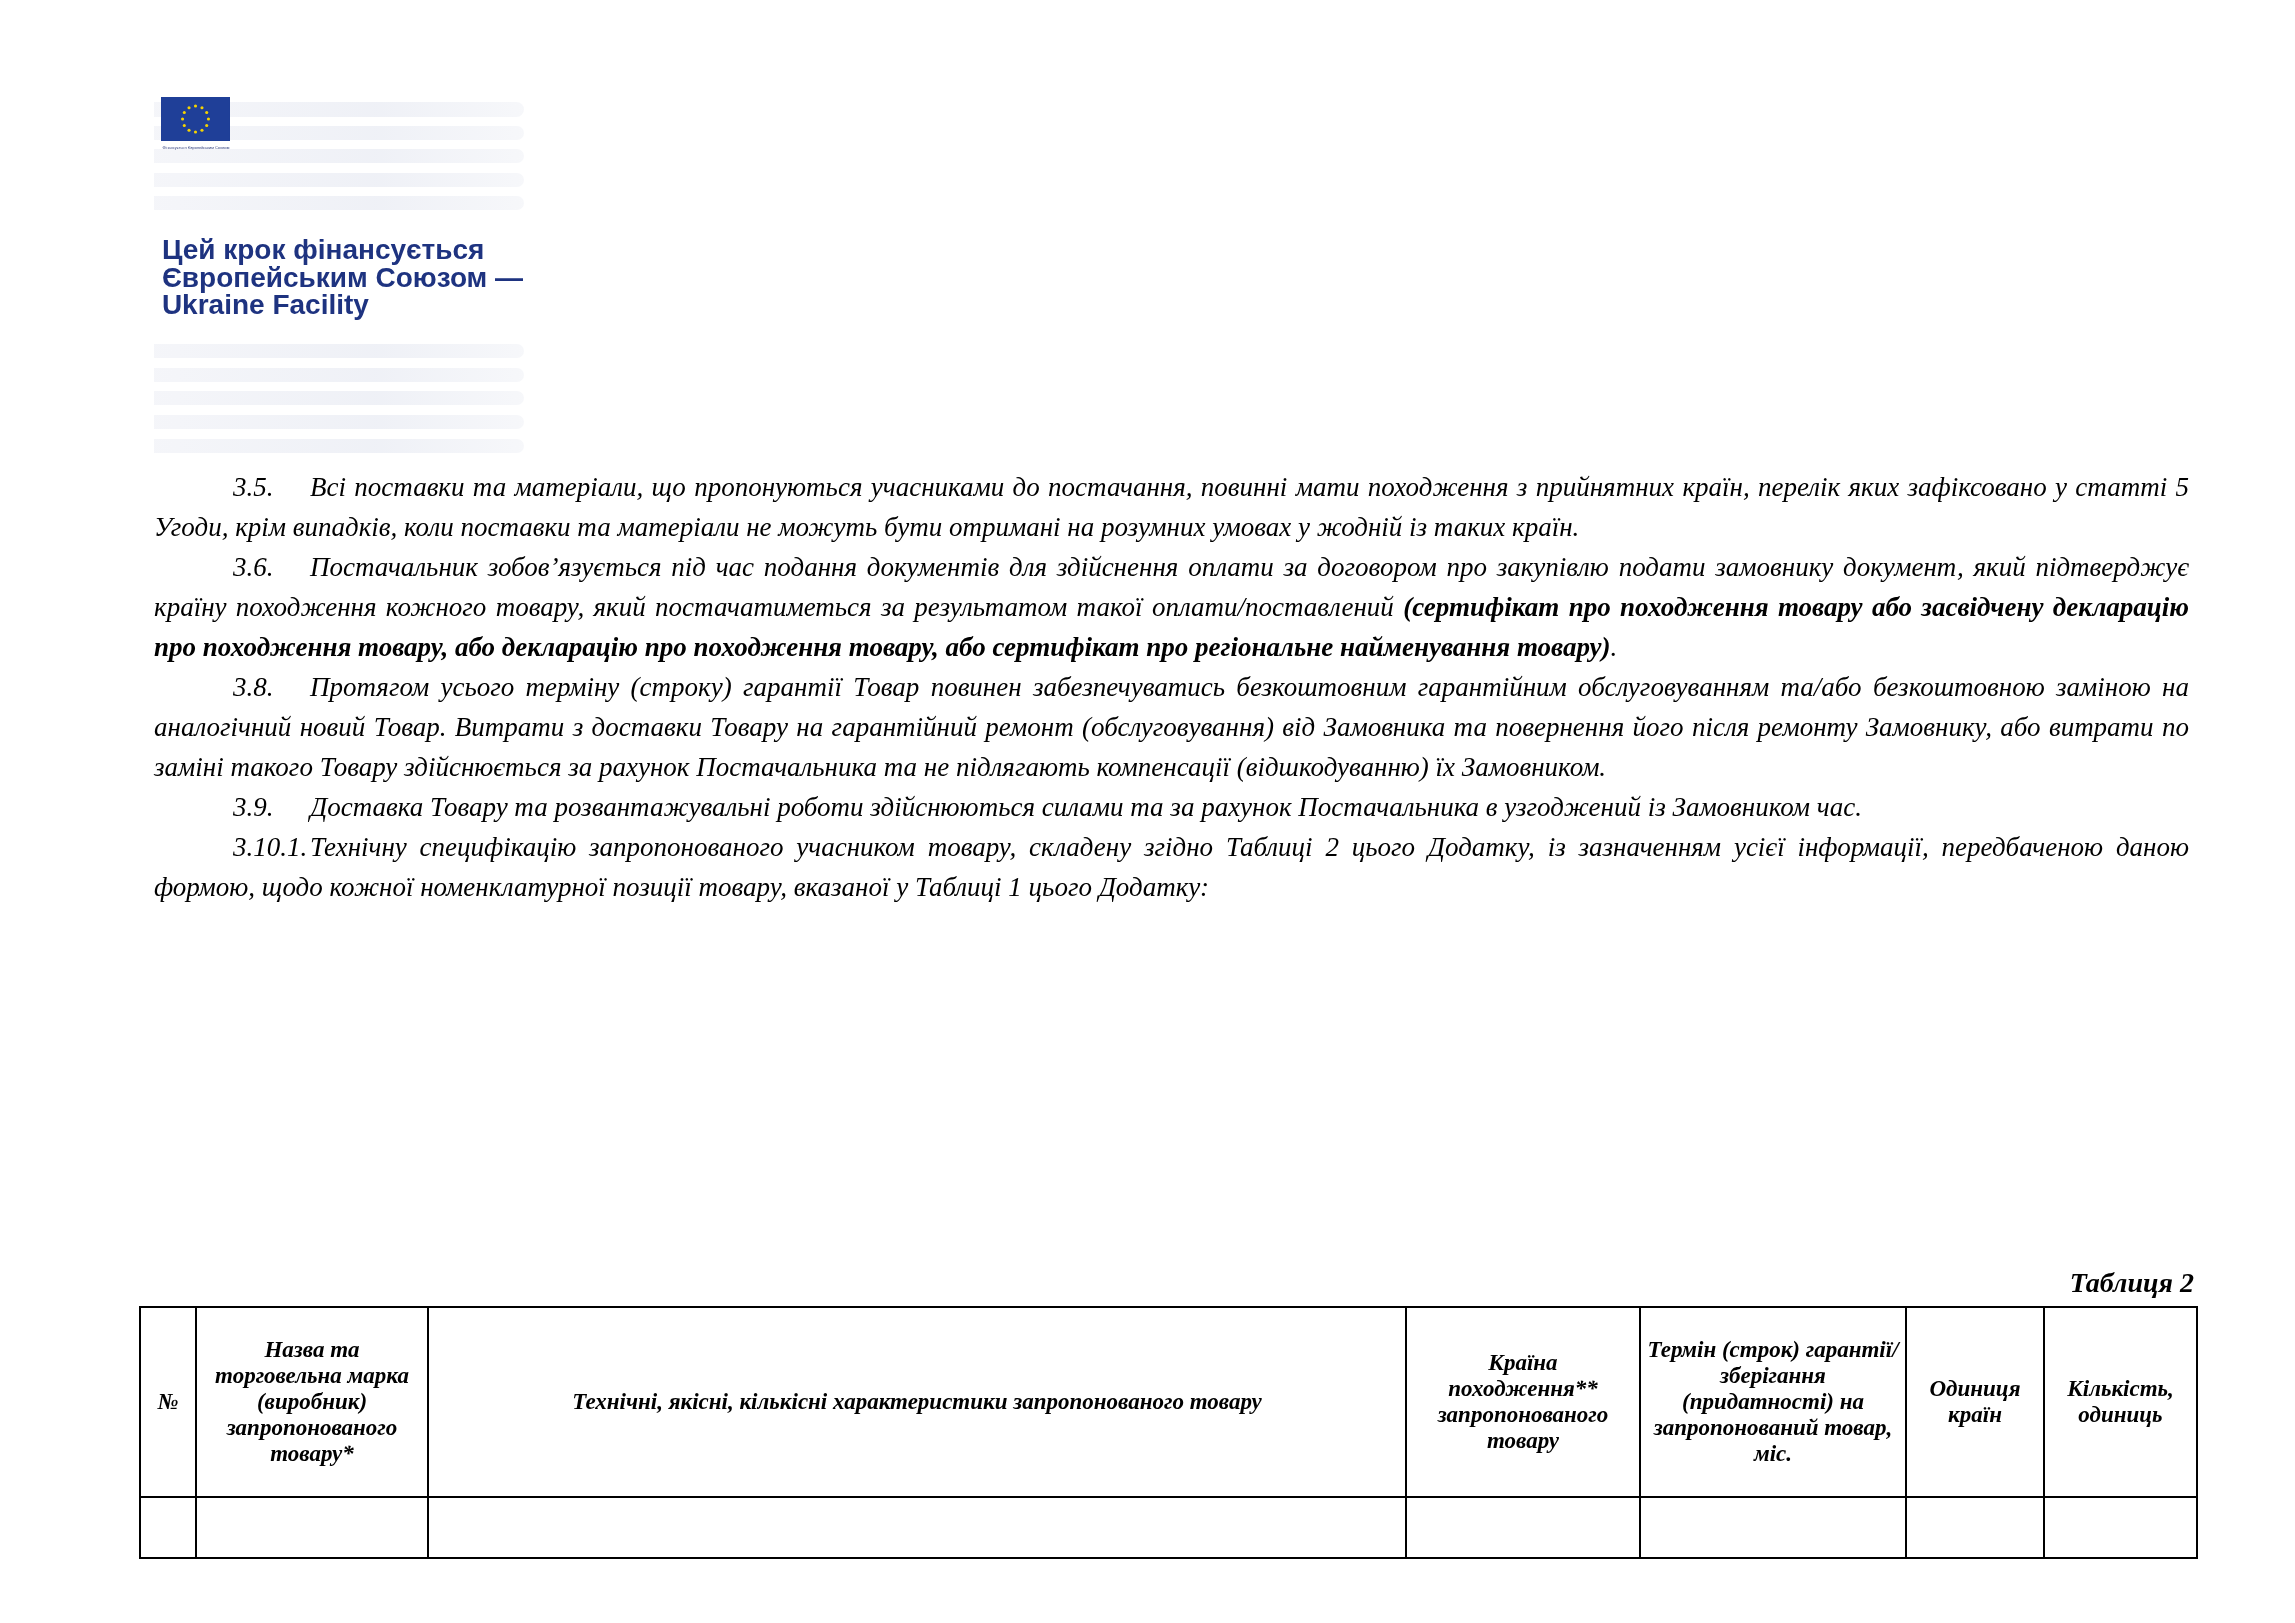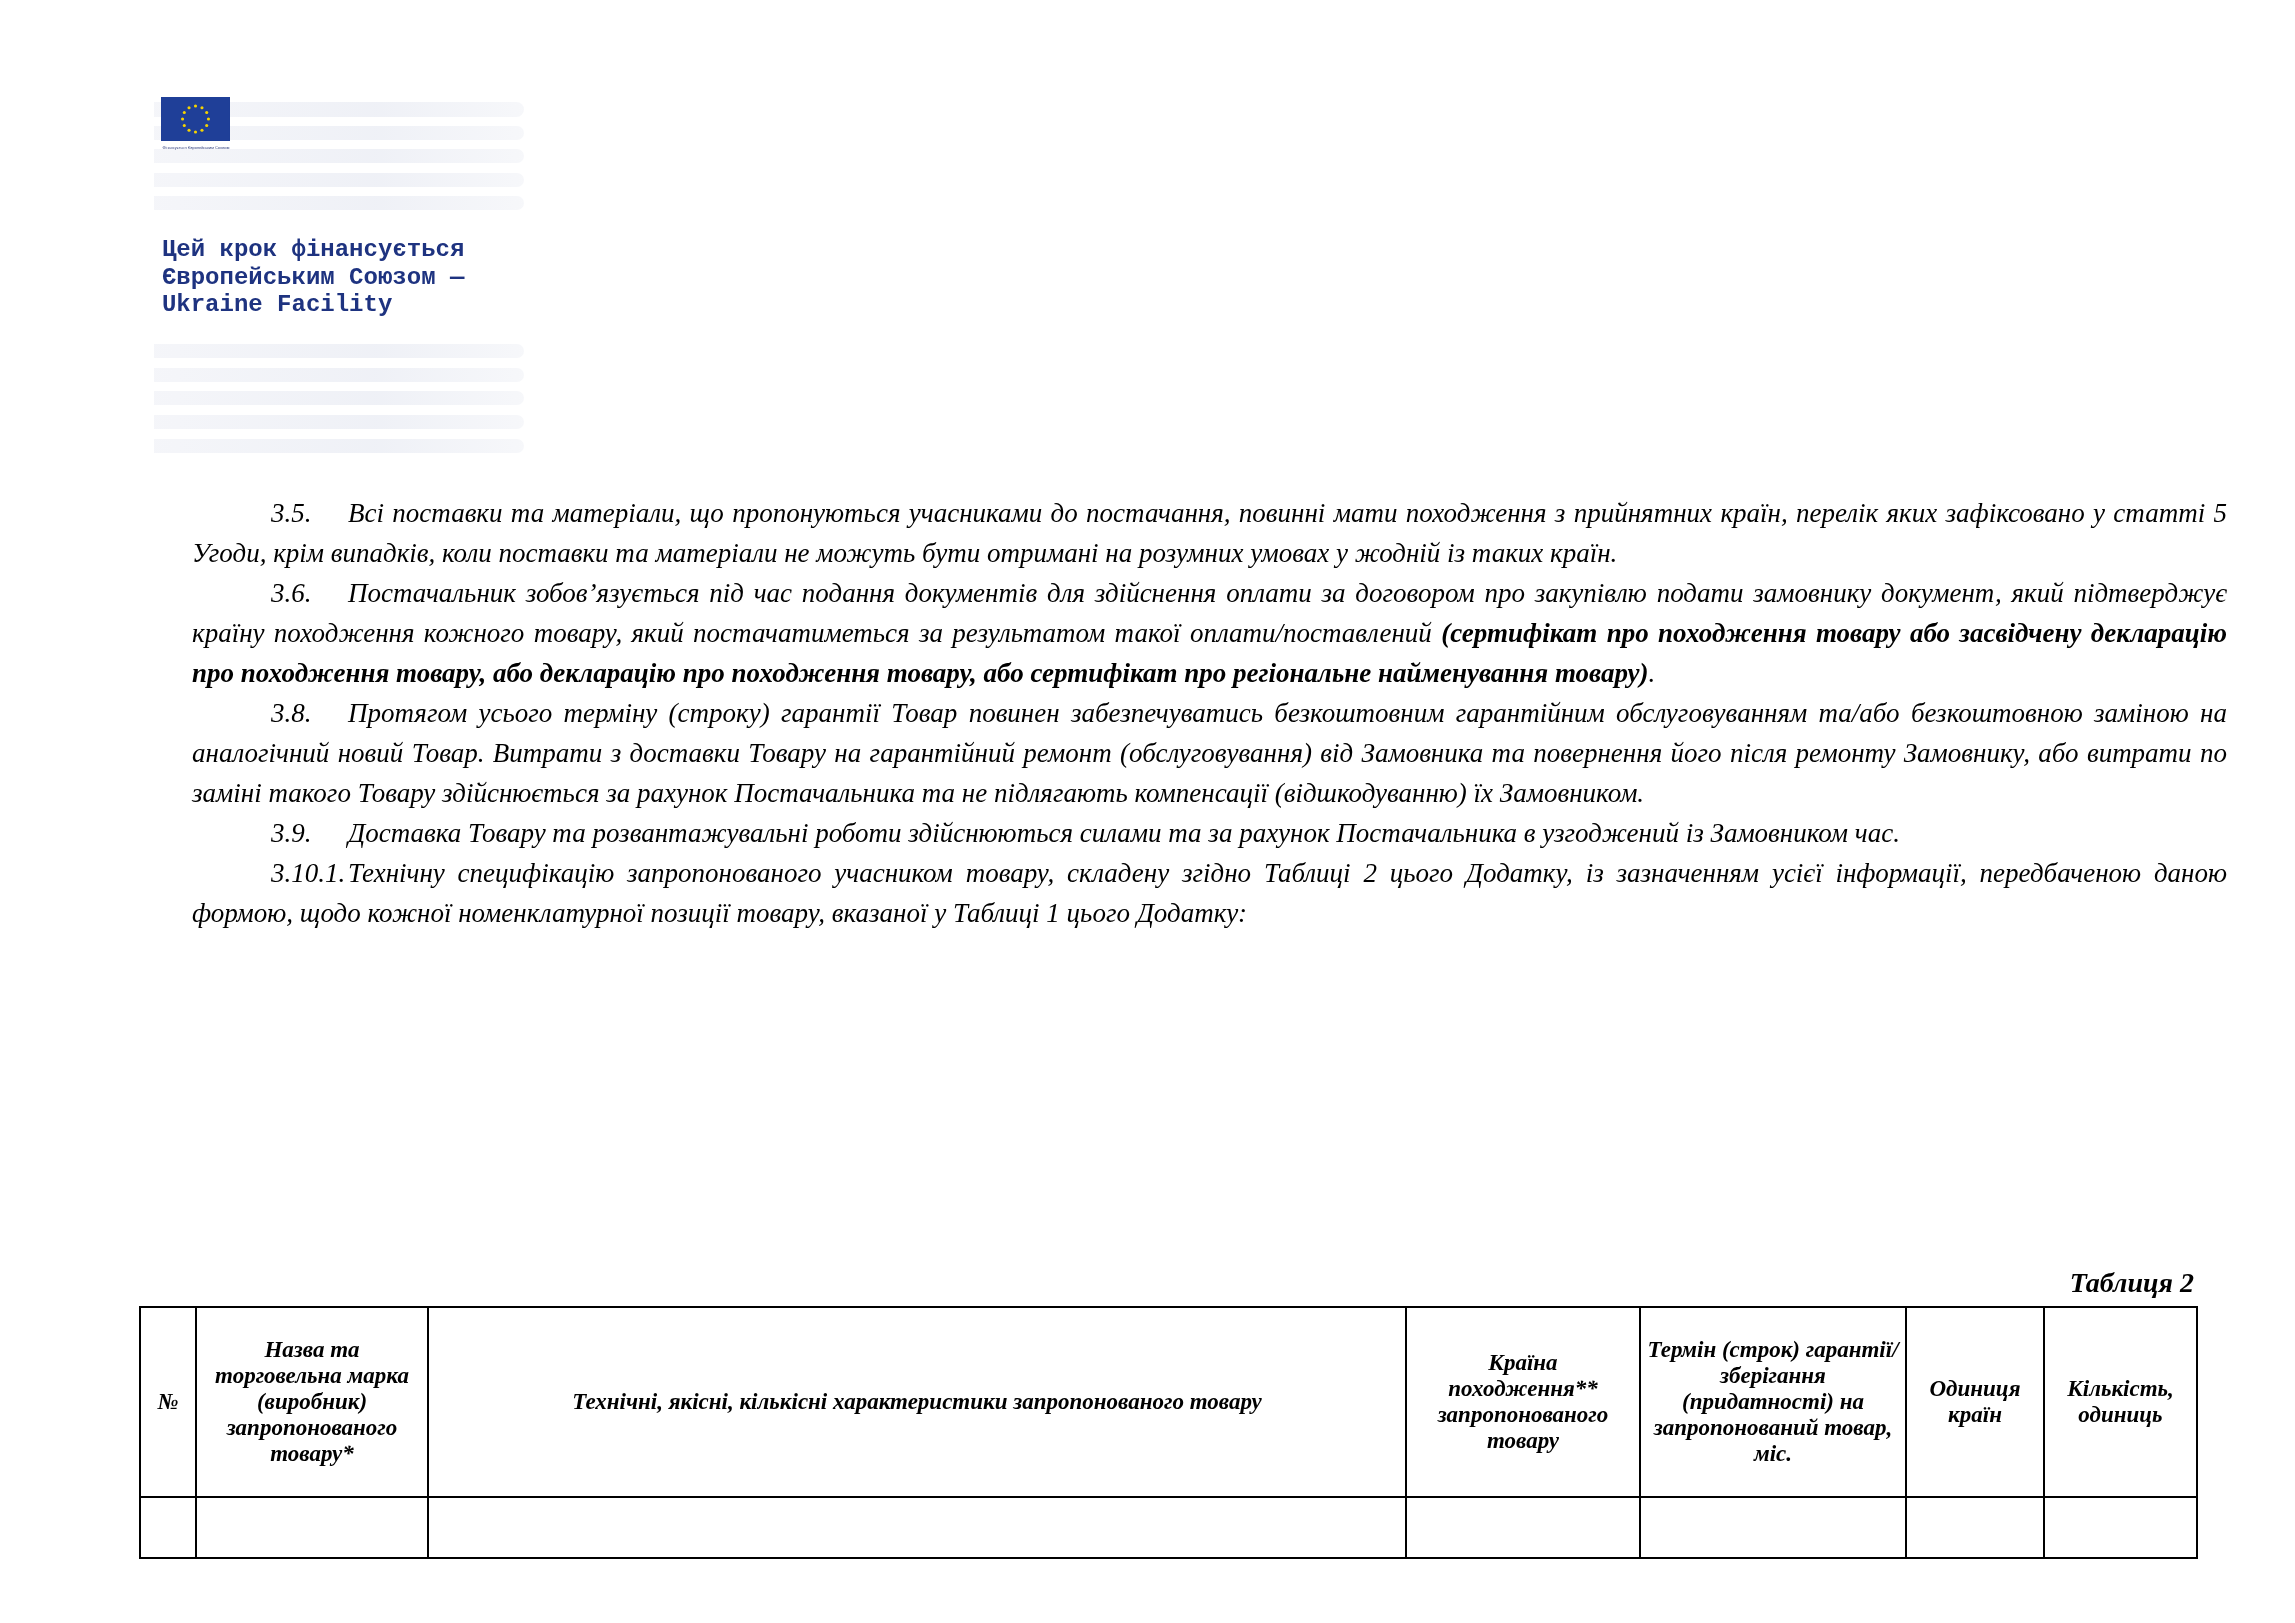--- a/index.html
+++ b/index.html
@@ -10,22 +10,22 @@
   .banner { position: absolute; left: 154px; top: 97px; width: 370px; height: 370px;
             background: #ffffff; overflow: hidden; }
   .banner .stripe { position: absolute; left: 0; right: 0; height: 14.4px;
                     background: linear-gradient(90deg, #f4f5f9 0%, #eef0f6 60%, #f6f7fa 100%);
                     border-radius: 0 26px 26px 0; opacity: .95; }
   .flag { position: absolute; left: 7.2px; top: 0; width: 69px; height: 44px; background: #1f3f98; }
   .flag svg { width: 100%; height: 100%; display: block; }
   .flag-caption { position: absolute; left: 0; top: 48px; width: 84px; text-align: center;
                   font-family: "Liberation Sans", sans-serif; font-size: 3.9px; line-height: 5.2px; color: #2b3a7a; }
   .banner-title { position: absolute; left: 7.9px; top: 139px; width: 353px;
-                  font-family: Liberation Mono, monospace; font-weight: bold;
-                  font-size: 24px; line-height: 27.5px; color: #1e3380; background: rgba(255,255,255,0.85); }
+                  font-family: Liberation Sans, sans-serif; font-weight: bold;
+                  font-size: 28px; line-height: 27.5px; color: #1e3380; background: rgba(255,255,255,0.85); }
   .banner-title div { white-space: nowrap; }
 
   
   .text { position: absolute; left: 154px; width: 2035px; font-style: italic;
           font-size: 27px; line-height: 40px; text-align: justify; }
   .para { margin: 0; text-indent: 79px; }
   .para .num { display: inline-block; min-width: 77px; text-indent: 0; }
   .para b { font-weight: bold; }
 
   
@@ -76,21 +76,21 @@
   </div>
   <div class="flag-caption">Фінансується Європейським Союзом</div>
 
   <div class="banner-title">
     <div>Цей крок фінансується</div>
     <div>Європейським Союзом —</div>
     <div>Ukraine Facility</div>
   </div>
 </div>
 
-<div class="text" style="top:493px;margin-left:38px;">
+<div class="text" style="top:467px;">
   <p class="para">
     <span class="num">3.5.</span><span>Всі поставки та матеріали, що пропонуються  учасниками до постачання, повинні мати походження з прийнятних країн, перелік яких зафіксовано у статті 5 Угоди, крім випадків, коли поставки та матеріали не можуть бути отримані на розумних умовах у жодній із таких країн.</span>
   </p>
   <p class="para">
     <span class="num">3.6.</span><span>Постачальник зобов’язується під час подання документів для здійснення оплати за договором про закупівлю подати замовнику документ, який підтверджує країну походження кожного товару, який постачатиметься за результатом такої оплати/поставлений </span><b>(сертифікат про походження товару або засвідчену декларацію про походження товару, або декларацію про походження товару, або сертифікат про регіональне найменування товару)</b><span>.</span>
   </p>
   <p class="para">
     <span class="num">3.8.</span><span>Протягом усього терміну (строку) гарантії Товар повинен забезпечуватись безкоштовним гарантійним обслуговуванням та/або безкоштовною заміною на аналогічний новий Товар. Витрати з доставки Товару на гарантійний ремонт (обслуговування) від Замовника та повернення його після ремонту Замовнику, або витрати по заміні такого Товару здійснюється за рахунок Постачальника та не підлягають компенсації (відшкодуванню) їх Замовником.</span>
   </p>
   <p class="para">

